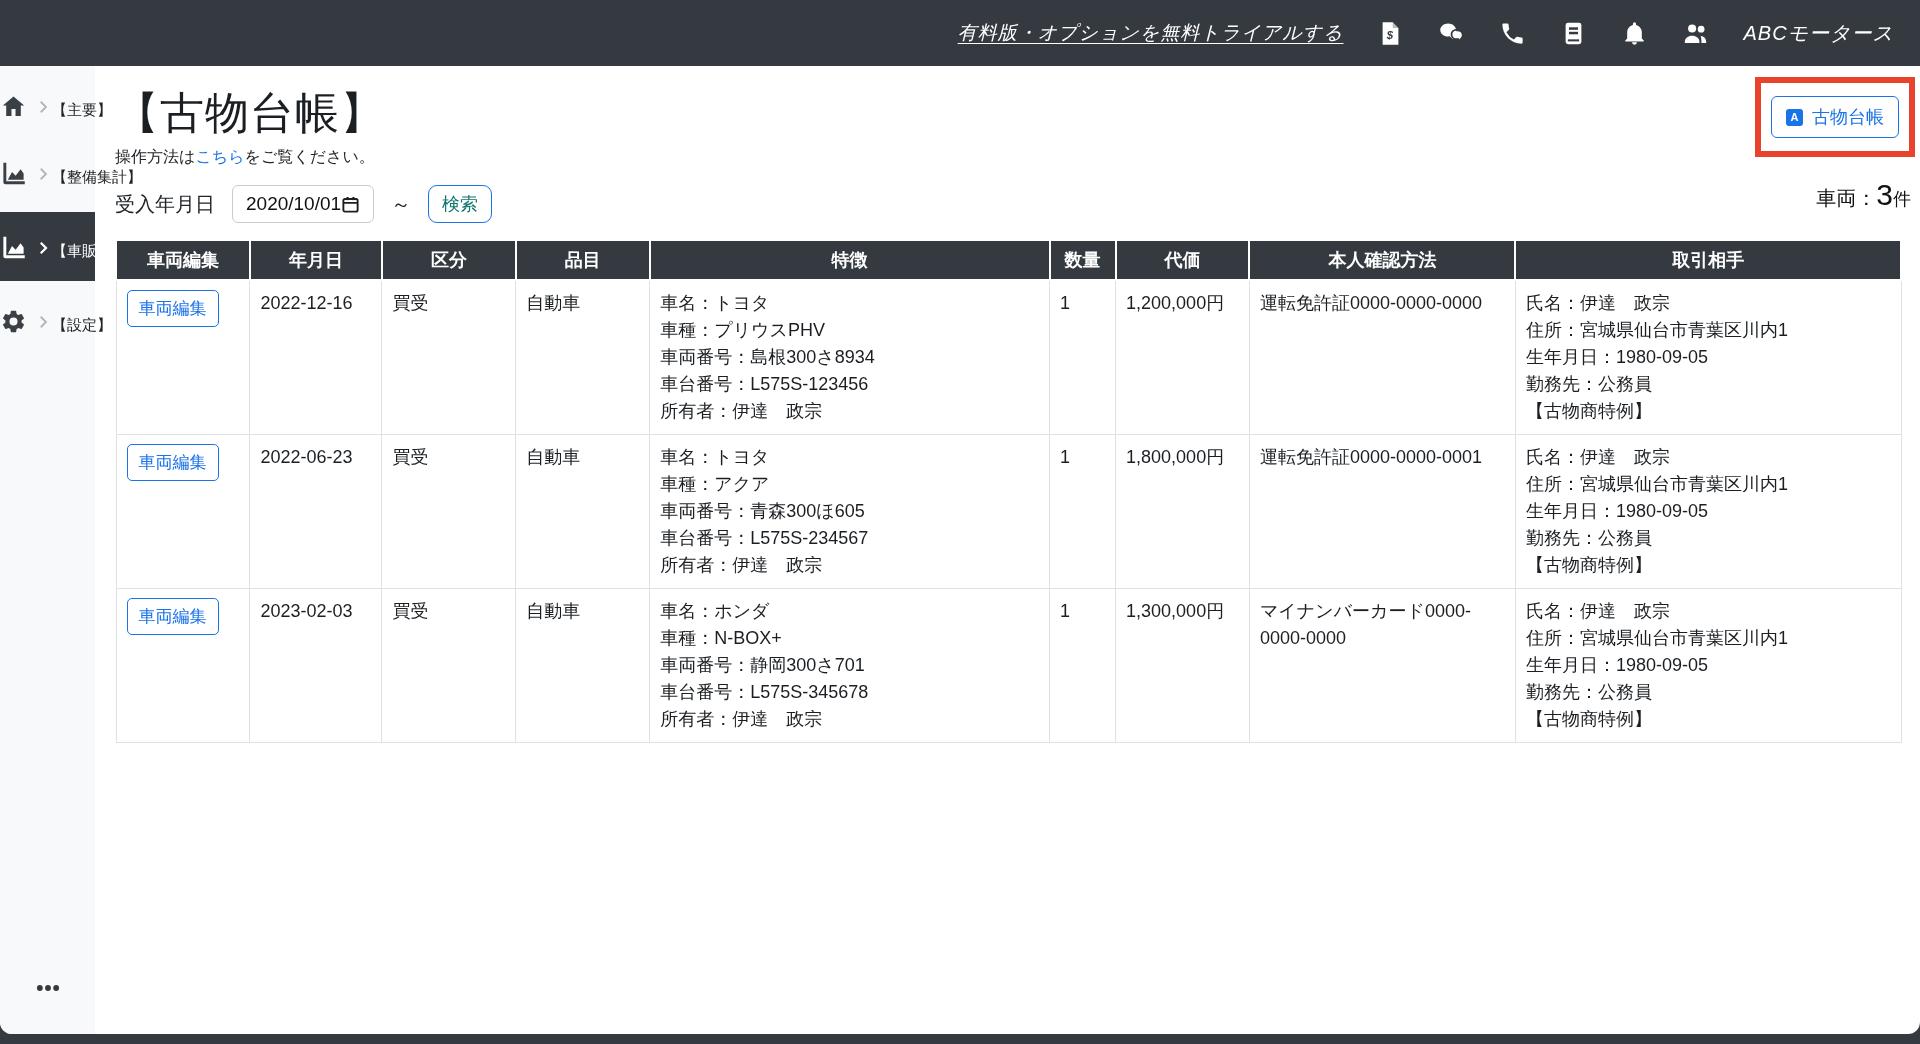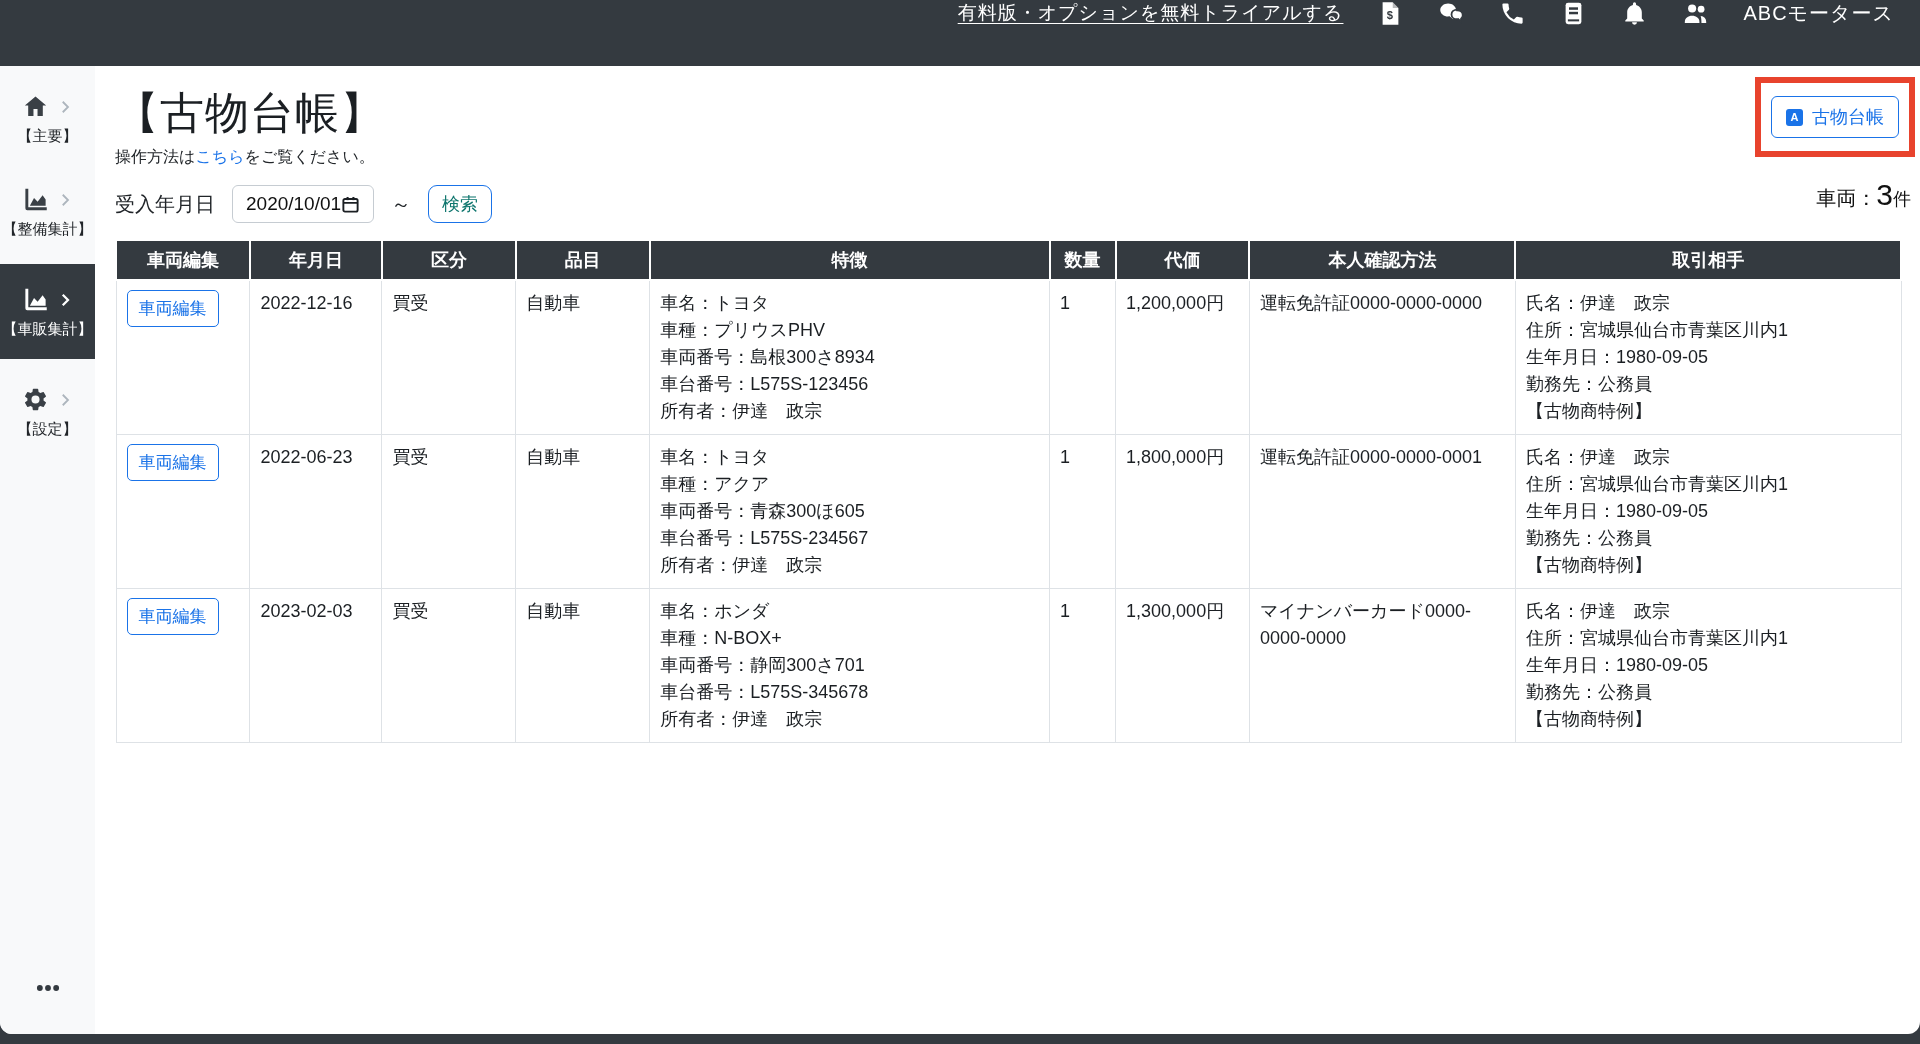--- a/index.html
+++ b/index.html
@@ -4,43 +4,43 @@
 <style>
   * { margin:0; padding:0; box-sizing:border-box; }
   html,body { width:1920px; height:1044px; overflow:hidden; }
   body {
     background:#343a40;
     font-family:"Liberation Sans","DejaVu Sans",sans-serif;
     color:#212529;
   }
   
   .top-header {
-    height:66px; background:#343a40; display:flex; 
-    justify-content:flex-end; gap:34px; padding:0 26px 0 0;
+    height:66px; background:#343a40; display:flex; align-items:center;
+    justify-content:flex-end; gap:34px; padding:0 26px 0 0;font-style:italic;
   }
   .trial-link {
     color:#fff; font-size:19px; font-weight:500; text-decoration:underline;
     text-underline-offset:4px; cursor:pointer; letter-spacing:1px;
   }
   .hicon { width:27px; height:27px; display:inline-flex; cursor:pointer; }
   .hicon svg { width:100%; height:100%; }
   .company-name { color:#fff; font-size:20px; letter-spacing:1px; cursor:pointer; }
 
   
   .app-body {
     height:968px; background:#fff; display:flex;
     border-radius:0 0 12px 12px; overflow:hidden;
   }
   
   .sidebar {
     width:95px; min-width:95px; background:#f8f9fa;
     display:flex; flex-direction:column; align-items:center;
   }
   .nav-item {
-    width:100%; display:flex; flex-direction:column; align-items:center;
+    width:100%; display:flex; align-items:flex-end;
     padding:15px 0 13px; margin-top:12px; cursor:pointer;font-family:Liberation Serif, serif;
   }
   .nav-item .icon-row { display:flex; align-items:center; gap:7px; }
   .nav-item .nav-icon { width:27px; height:27px; }
   .nav-item .nav-icon svg { width:100%; height:100%; fill:#3a4046; }
   .nav-item .chev { width:18px; height:18px; }
   .nav-item .chev svg { width:100%; height:100%; stroke:#adb5bd; stroke-width:2.4; fill:none; }
   .nav-item .nav-label { font-size:15px; margin-top:7px; color:#212529; white-space:nowrap; }
   .nav-item.active { background:#343a40; padding:22px 0 20px; }
   .nav-item.active .nav-icon svg { fill:#fff; }

